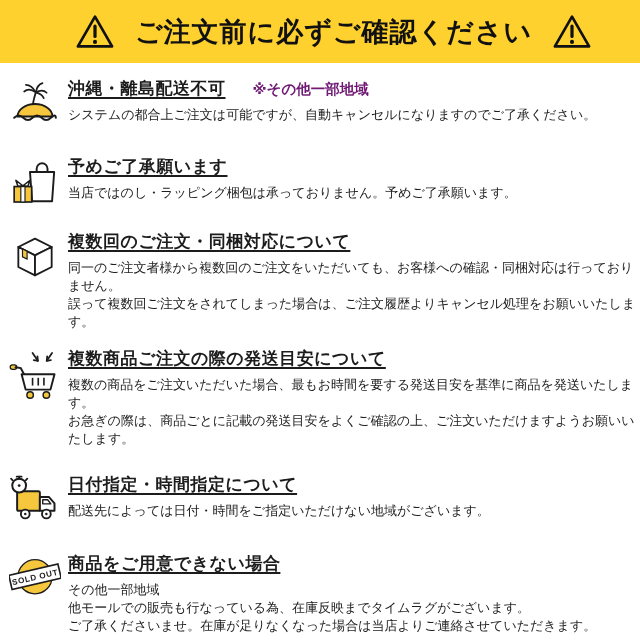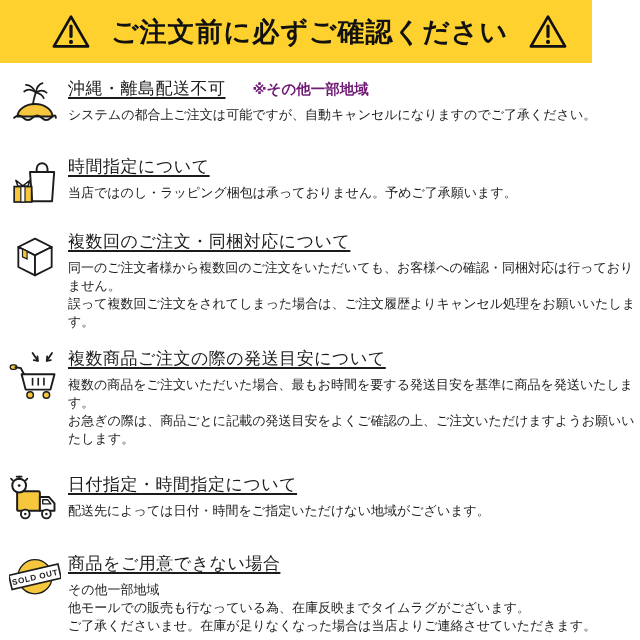--- a/index.html
+++ b/index.html
@@ -4,21 +4,21 @@
 <style>
   * { margin: 0; padding: 0; box-sizing: border-box; }
   html, body {
     width: 640px; height: 640px;
     background: #ffffff;
     font-family: "Liberation Sans", "DejaVu Sans", sans-serif;
     color: #1c1c1c;
     overflow: hidden;
   }
   .banner {
-    width: 592px; height: 63px;
+    width: 640px; height: 63px;
     background: #FFD12E;
     display: flex; align-items: center; justify-content: center;
     gap: 20px;
     padding-left: 27px;
   }
   .banner-title {
     font-size: 27px; font-weight: 800; color: #111;
     letter-spacing: 1px;
   }
   .warn-icon { display: block; }
@@ -26,21 +26,21 @@
     display: flex; align-items: flex-start;
     padding-left: 8px;
   }
   .icon-col {
     width: 54px; flex: 0 0 54px;
     display: flex; justify-content: center;
     padding-top: 2px;
   }
   .text-col { padding-left: 6px; }
   .sec-title {
-    font-size: 17px; font-weight: 400; color: #1c1c1c;
+    font-size: 17px; font-weight: 700; color: #1c1c1c;
     text-decoration: underline;
     text-decoration-thickness: 2px;
     text-underline-offset: 3px;
     display: inline-block;
     letter-spacing: 0.5px;
   }
   .sec-note {
     font-size: 14.5px; font-weight: 800; color: #701a75;
     margin-left: 27px;
   }
@@ -102,21 +102,21 @@
     <svg width="50" height="50" viewBox="0 0 60 60">
       <path d="M24 18 L53 18 L50.5 53 L26.5 53 Z" fill="#ffffff" stroke="#1c1c1c" stroke-width="2.3" stroke-linejoin="round"></path>
       <path d="M32 18 v-4 a6.5 6.5 0 0 1 13 0 v4" fill="none" stroke="#1c1c1c" stroke-width="2.3"></path>
       <rect x="5" y="35.5" width="21" height="18.5" fill="#F6C73C" stroke="#1c1c1c" stroke-width="2"></rect>
       <rect x="13" y="35.5" width="5" height="18.5" fill="#ffffff" stroke="#1c1c1c" stroke-width="1.4"></rect>
       <path d="M15.5 34.5 L7 28 L9.5 35 Z" fill="#ffffff" stroke="#1c1c1c" stroke-width="1.8" stroke-linejoin="round"></path>
       <path d="M15.5 34.5 L24 28 L21.5 35 Z" fill="#ffffff" stroke="#1c1c1c" stroke-width="1.8" stroke-linejoin="round"></path>
     </svg>
   </div>
   <div class="text-col">
-    <span class="sec-title">時間指定について</span>
+    <span class="sec-title">予めご了承願います</span>
     <div class="sec-body">
       <div class="body-line">当店ではのし・ラッピング梱包は承っておりません。予めご了承願います。</div>
     </div>
   </div>
 </div>
 
 <div class="section mt-s3">
   <div class="icon-col">
     <svg width="50" height="50" viewBox="0 0 60 60">
       <path d="M30 8 L50 18 L30 28 L10 18 Z" fill="#ffffff" stroke="#1c1c1c" stroke-width="2.2" stroke-linejoin="round"></path>

